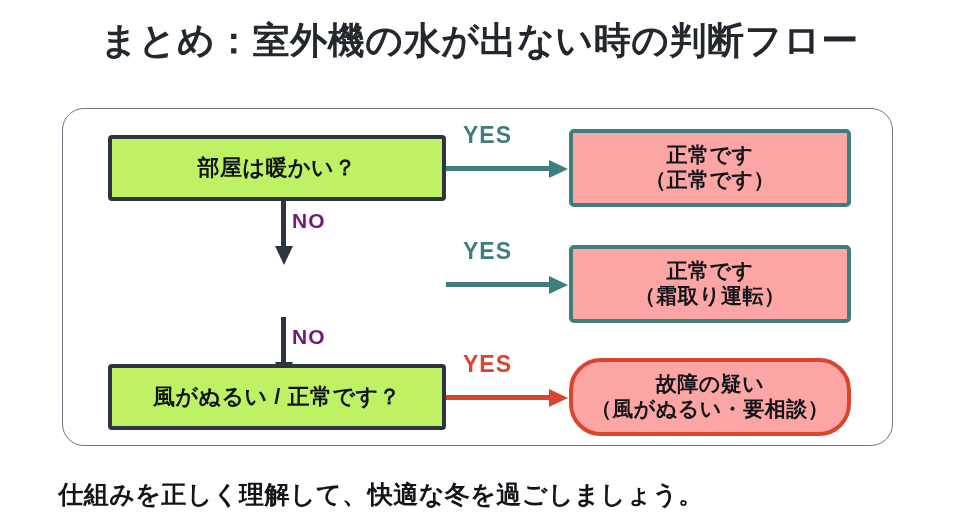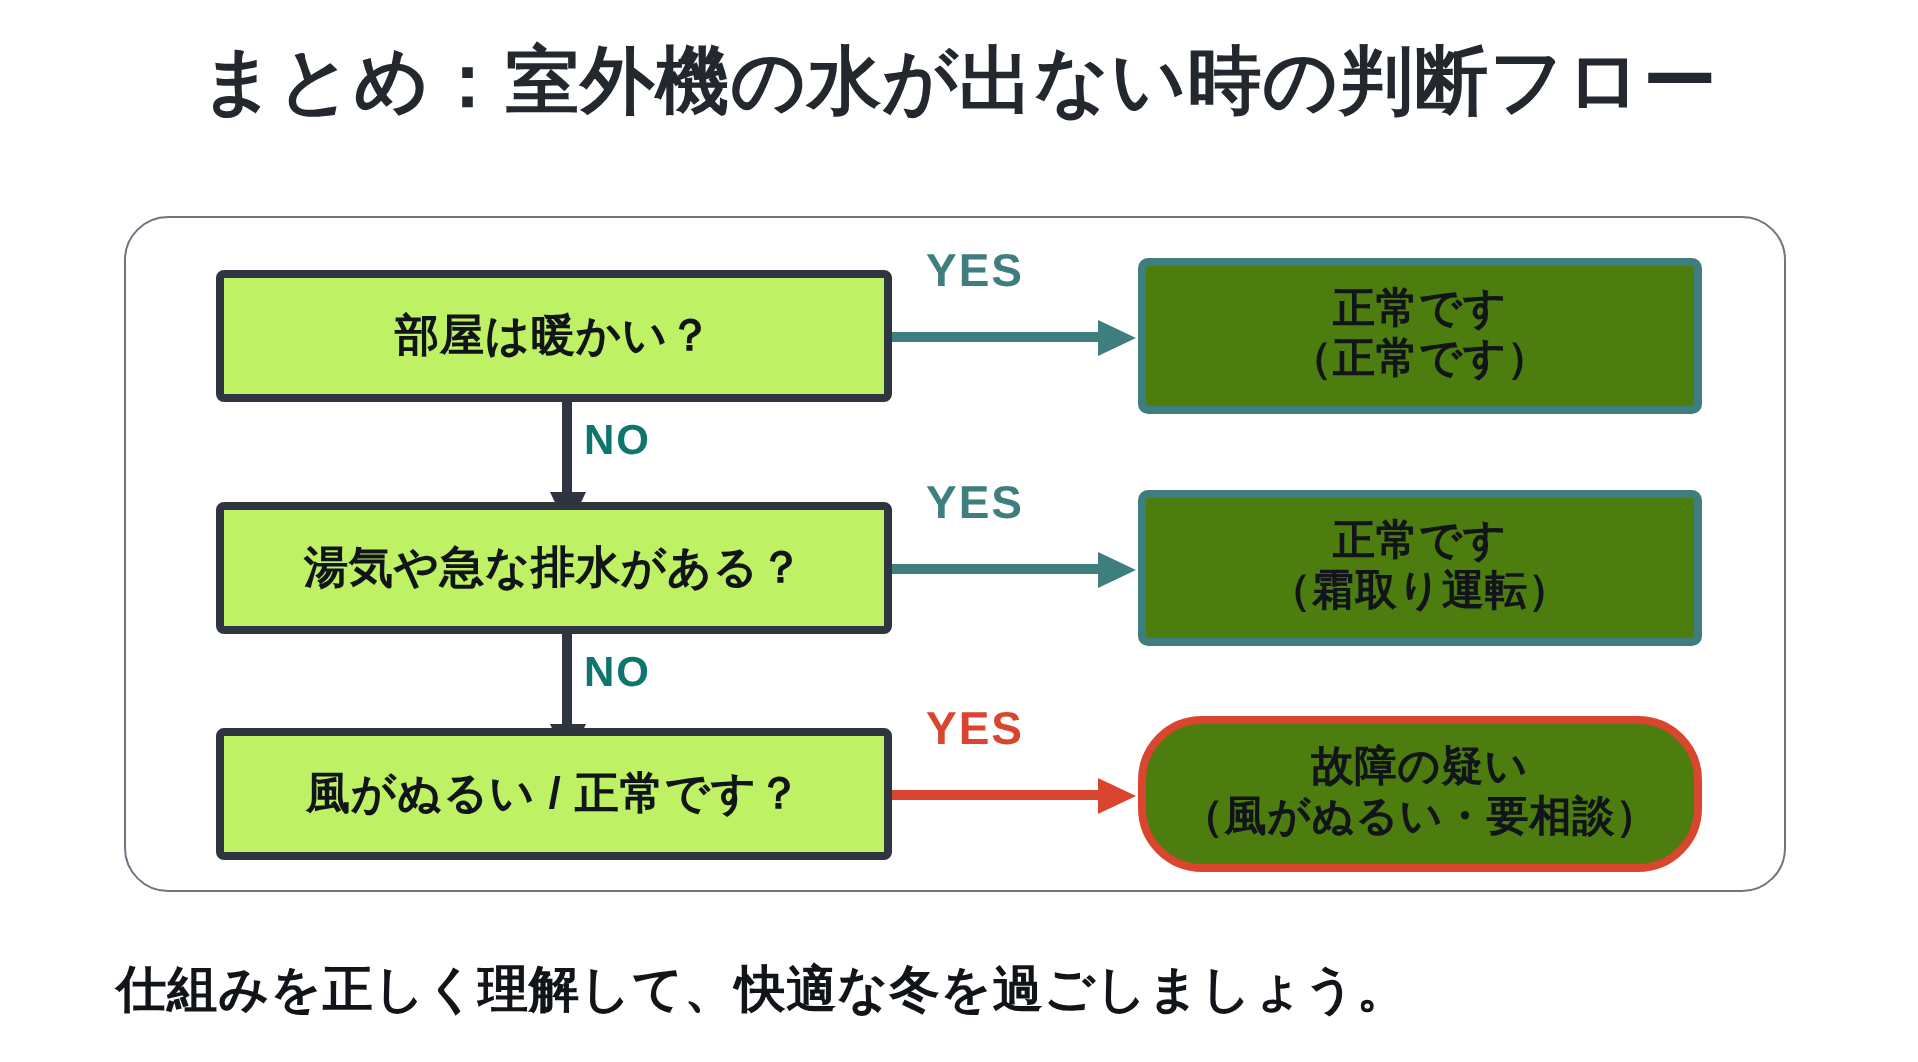--- a/index.html
+++ b/index.html
@@ -80,21 +80,21 @@
   
   .result-box {
     position: absolute;
     left: 506px;
     top: -6px;
     width: 282px;
     height: 78px;
     border: 4px solid #3e7e7e;
     border-radius: 5px;
     box-sizing: border-box;
-    background: #4d7c0f;
+    background: #fca5a5;
     display: flex;
     flex-direction: column;
     align-items: center;
     justify-content: center;
     line-height: 1.18;
   }
   .result-box.alert { border-color: #d9452e; border-radius: 32px; }
   .result-box .line {
     font-size: 21px;
     font-weight: 700;
@@ -168,21 +168,21 @@
     height: 0;
     border-left: 9px solid transparent;
     border-right: 9px solid transparent;
     border-top: 19px solid #2f3540;
   }
   .no-label {
     position: absolute;
     left: 229px;
     font-size: 21px;
     font-weight: 700;
-    color: #0f766e;
+    color: #701a75;
     letter-spacing: 1px;
   }
   .no-label.no-1 { top: 100px; }
   .no-label.no-2 { top: 216px; }
 
   
   .caption {
     position: absolute;
     left: 0;
     top: 478px;
@@ -219,23 +219,20 @@
     </div>
   </div>
 
   <div class="no-connector no-1">
     <div class="shaft"></div>
     <div class="head"></div>
   </div>
   <div class="no-label no-1">NO</div>
 
   <div class="row row-2">
-    <div class="decision-box">
-      <span class="label">湯気や急な排水がある？</span>
-    </div>
 
     <div class="yes-label">YES</div>
     <div class="yes-connector">
       <div class="shaft"></div>
       <div class="head"></div>
     </div>
 
     <div class="result-box">
       <span class="line">正常です</span>
       <span class="line">（霜取り運転）</span>

